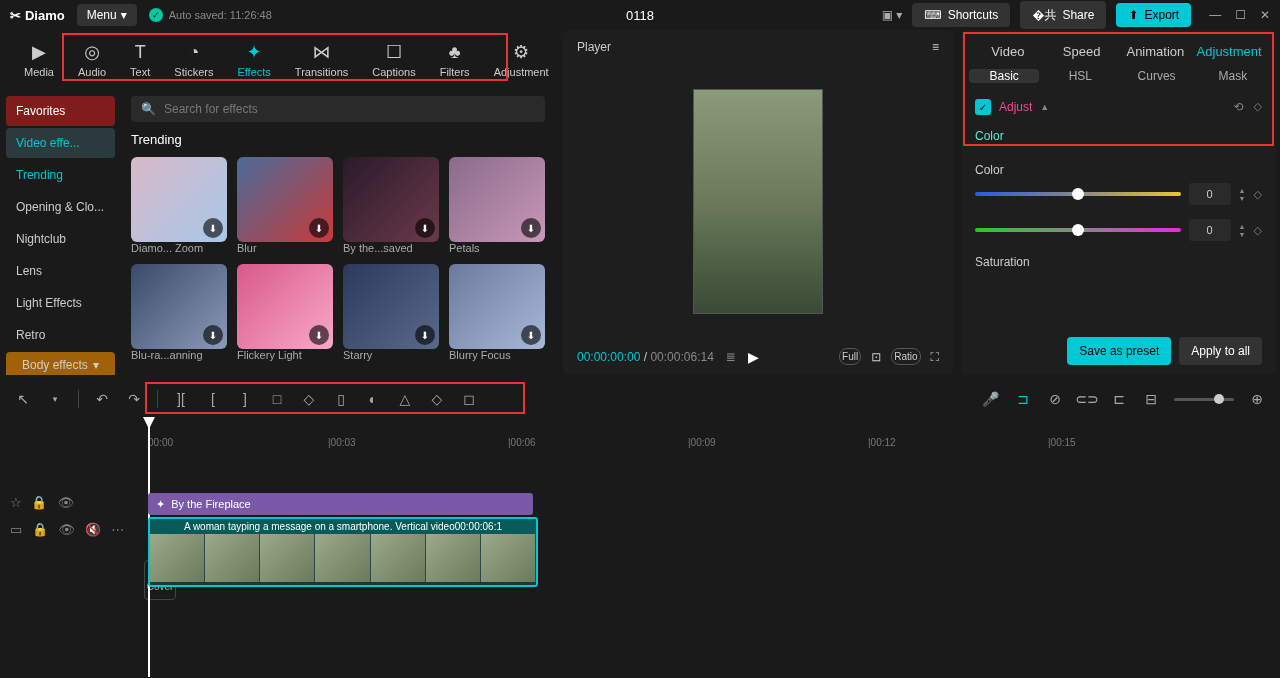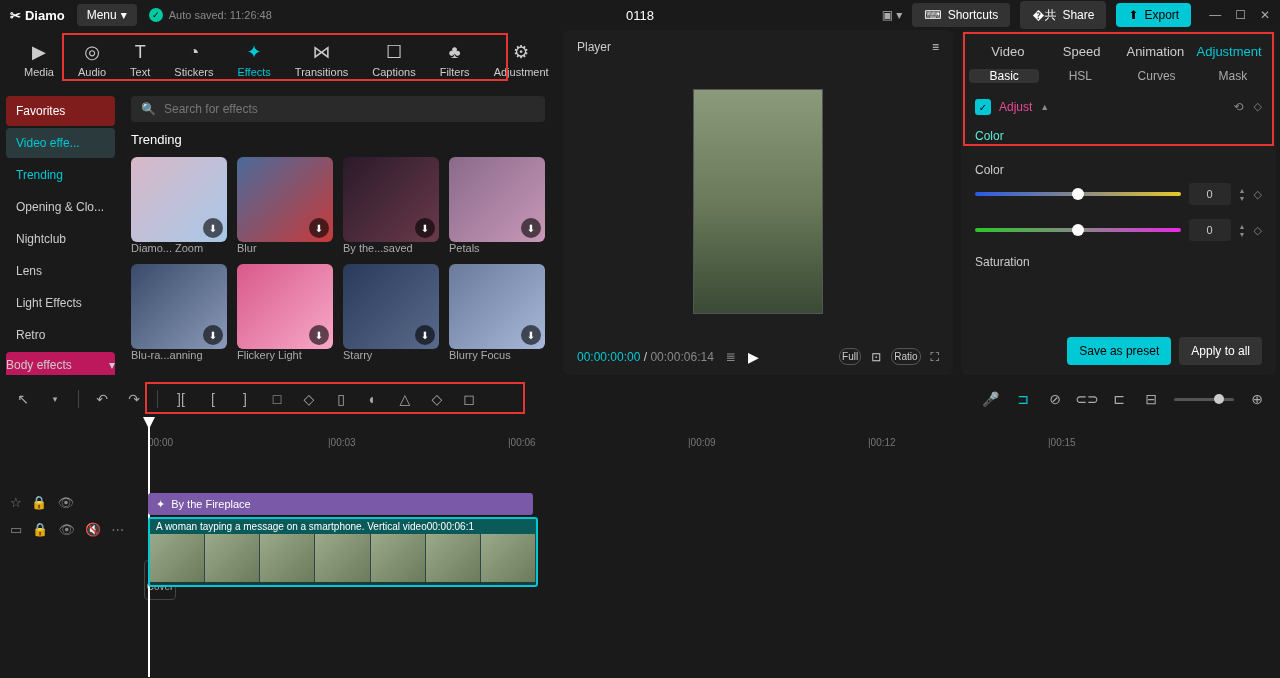--- a/index.html
+++ b/index.html
@@ -21,21 +21,21 @@
 .cat-tab.active{color:#00c8d4}
 .cat-tab .ico{font-size:18px;height:20px;display:flex;align-items:center}
 .cat-tab .lbl{font-size:11px}
 .red-box{position:absolute;border:2px solid #e73535;pointer-events:none}
 .left-content{display:flex;flex:1;overflow:hidden}
 .sidebar{width:130px;padding:6px;display:flex;flex-direction:column;gap:2px}
 .side-item{padding:8px 10px;border-radius:4px;cursor:pointer;font-size:12px;color:#ccc}
 .side-item.fav{background:#7f1d1d;color:#fff}
 .side-item.active{background:#2a3a3d;color:#00c8d4}
 .side-item.sub{color:#00c8d4}
-.body-eff{background:#be185d;padding:6px 0;border-radius:4px;display:flex;justify-content:space-between;align-items:center;margin-top:auto}
+.body-eff{background:#a16207;padding:6px 16px;border-radius:4px;display:flex;justify-content:space-between;align-items:center;margin-top:auto}
 .effects-area{flex:1;padding:6px 10px}
 .search-box{background:#2a2a2a;border-radius:4px;padding:6px 10px;display:flex;align-items:center;gap:8px;color:#777;margin-bottom:10px}
 .section-title{color:#fff;font-size:13px;margin-bottom:10px}
 .eff-grid{display:grid;grid-template-columns:repeat(4,1fr);gap:10px}
 .eff-card{cursor:pointer}
 .eff-thumb{width:96px;height:85px;border-radius:6px;position:relative;background:linear-gradient(135deg,#5a7a9a,#8aabc5)}
 .dl-badge{position:absolute;right:4px;bottom:4px;width:20px;height:20px;background:rgba(0,0,0,.6);border-radius:50%;display:flex;align-items:center;justify-content:center;color:#fff;font-size:10px}
 .eff-name{font-size:11px;color:#aaa;margin-top:0;white-space:nowrap;overflow:hidden;text-overflow:ellipsis;width:96px}
 .player-panel{width:390px;background:#1e1e1e;margin-left:8px;border-radius:6px;display:flex;flex-direction:column;padding:10px 14px}
 .player-head{display:flex;justify-content:space-between;align-items:center;margin-bottom:10px;color:#ccc}
@@ -80,21 +80,21 @@
 .tl-left{width:140px;padding:10px}
 .tl-track-ctrl{display:flex;gap:10px;align-items:center;color:#888;font-size:13px;padding:6px 0}
 .cover-btn{width:32px;height:40px;border:1px solid #444;border-radius:4px;display:flex;flex-direction:column;align-items:center;justify-content:center;gap:2px;color:#aaa;font-size:10px;margin-top:46px}
 .tl-main{flex:1;position:relative;overflow:hidden}
 .ruler{height:24px;position:relative;color:#777;font-size:10px}
 .ruler-mark{position:absolute;top:20px}
 .playhead{position:absolute;top:0;bottom:0;width:2px;background:#fff;left:8px}
 .playhead::before{content:"";position:absolute;top:0;left:-5px;width:12px;height:12px;background:#fff;clip-path:polygon(0 0,100% 0,50% 100%)}
 .track-effect{position:absolute;top:76px;left:8px;width:385px;height:22px;background:#7a5aa8;border-radius:3px;display:flex;align-items:center;padding:0 8px;gap:6px;color:#fff;font-size:11px}
 .track-video{position:absolute;top:100px;left:8px;width:390px;height:70px;border:2px solid #00c8d4;border-radius:3px;background:#1a3a3a;overflow:hidden}
-.video-label{background:#0a5a5a;padding:2px 6px;font-size:10px;color:#fff;display:flex;justify-content:flex-start}
+.video-label{background:#0a5a5a;padding:2px 6px;font-size:10px;color:#fff;display:flex;justify-content:center}
 .video-thumbs{display:flex;height:48px}
 .vthumb{flex:1;background:linear-gradient(135deg,#9aaa8a,#6a7a5a);border-right:1px solid #2a4a4a}
 </style>
 </head>
 <body>
 
 <div class="titlebar">
   <div class="logo">✂ <span>Diamo</span></div>
   <div class="menu-btn">
       <span>Menu</span> 

